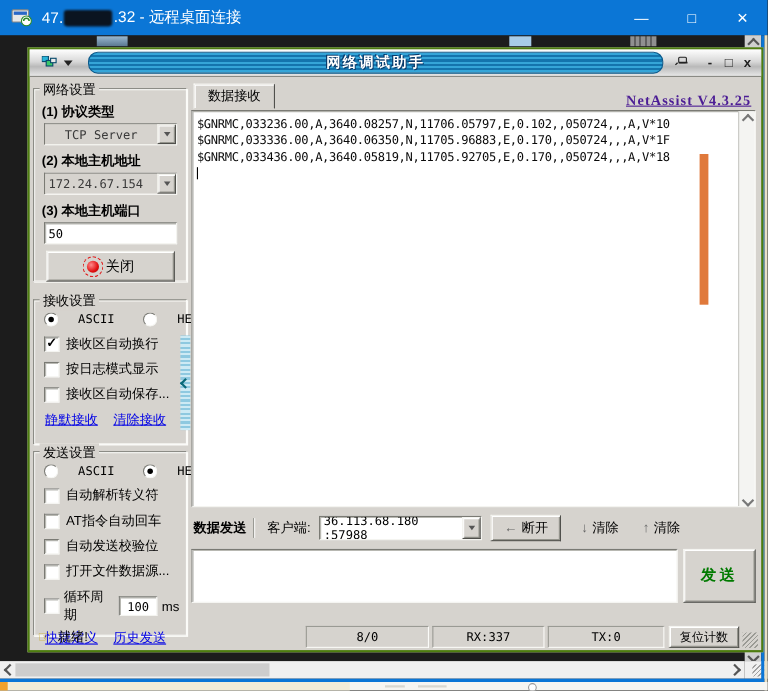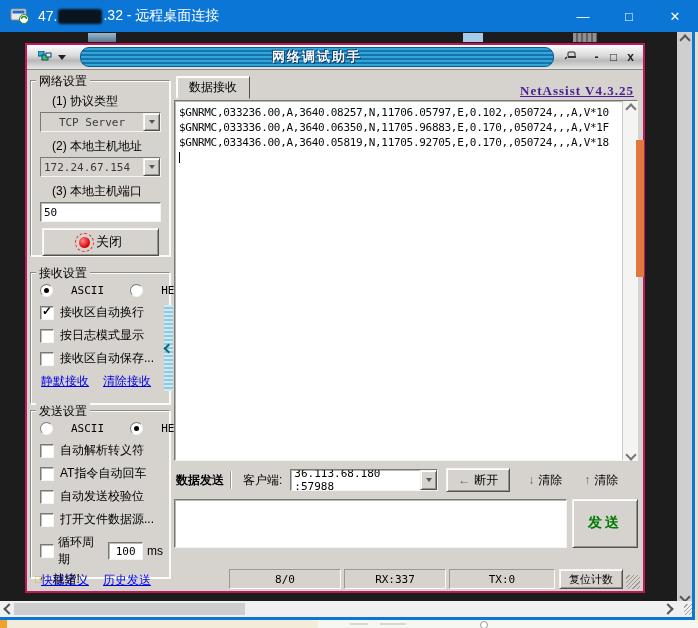--- a/index.html
+++ b/index.html
@@ -44,22 +44,22 @@
   .behind-sliver{position:absolute;left:695px;top:32px;width:3px;height:596px;background:#e9e1c6;}
   .behind-bottom{position:absolute;left:0;top:620px;width:698px;height:8px;background:#f6f6f2;}
   .bb-left{position:absolute;left:0;top:0;width:318px;height:8px;background:#f2edd8;}
   .bb-orange{position:absolute;left:0;top:0;width:7px;height:8px;background:#f0a22c;}
   .bb-circle{position:absolute;left:480px;top:1px;width:6px;height:6px;border:1px solid #9a9a9a;
              border-radius:50%;background:#fff;}
   .bb-dash{position:absolute;top:3px;height:2px;background:#d8d8d0;}
   .orange-strip{position:absolute;left:636px;top:140px;width:8px;height:137px;background:#e0793b;z-index:30;}
 
   
-  .app-window{position:absolute;left:25px;top:43px;width:620px;height:550px;background:#d6d3ce;
-              border:2px solid #be185d;box-sizing:border-box;z-index:10;}
+  .app-window{position:absolute;left:25px;top:43px;width:669px;height:550px;background:#d6d3ce;
+              border:2px solid #4d7c0f;box-sizing:border-box;z-index:10;}
   .app-titlebar{height:24px;background:linear-gradient(180deg,#fefefe,#d9d9d9 45%,#b9b9b9 65%,#e6e6e6);
                 border-bottom:1px solid #8a8a84;display:flex;align-items:center;padding:0 4px;}
   .tb-icon{width:14px;height:12px;margin:0 3px;flex:none;}
   .tri-down{width:0;height:0;border-left:4px solid transparent;border-right:4px solid transparent;
             border-top:5px solid #222;display:inline-block;}
   .tb-menu{display:flex;align-items:center;gap:3px;padding:2px 4px;}
   .tb-band{flex:1;height:18px;margin:0 10px;border-radius:9px;border:1px solid #0a5a8c;
            background:repeating-linear-gradient(180deg,#35a5d8 0 2px,#1474ad 2px 4px);
            display:flex;align-items:center;justify-content:center;}
   .tb-title{color:#fff;font-weight:bold;font-size:13px;letter-spacing:2px;
@@ -79,21 +79,21 @@
   .btn3d{background:#d6d3ce;border:1px solid;border-color:#f4f4f0 #50504c #50504c #f4f4f0;
          box-shadow:inset 1px 1px 0 #fff, inset -1px -1px 0 #94948c;
          display:flex;align-items:center;justify-content:center;cursor:default;}
 
   
   .left-col{position:absolute;left:3px;top:6px;width:140px;bottom:24px;}
   .grp-net{position:absolute;left:0;top:4px;right:0;height:174px;}
   .grp-recv{position:absolute;left:0;top:196px;right:0;height:130px;}
   .grp-send{position:absolute;left:0;top:334px;right:0;height:166px;}
   .g-inner{padding:10px 6px 0 7px;}
-  .f-label{margin:2px 0 2px 14px;}
+  .f-label{margin:2px 0 2px 0;font-weight:bold;}
   .combo{height:18px;display:flex;margin:1px 2px 6px 2px;}
   .combo .val{flex:1;display:flex;align-items:center;padding:0 3px;overflow:hidden;
               font-family:"DejaVu Sans Mono",monospace;font-size:11px;color:#3a3a3a;}
   .combo.disabled .val{background:#d6d3ce;}
   .combo-btn{width:15px;flex:none;display:flex;align-items:center;justify-content:center;}
   .combo-btn .tri-down{border-top-color:#555;border-left-width:3px;border-right-width:3px;border-top-width:4px;}
   .edit{height:18px;margin:1px 2px 6px 2px;display:flex;align-items:center;}
   .edit input{border:0;outline:0;background:transparent;width:100%;padding:0 3px;
               font-family:"DejaVu Sans Mono",monospace;font-size:11px;}
   .close-btn{height:26px;margin:6px 4px 0 4px;gap:6px;font-size:13px;}

